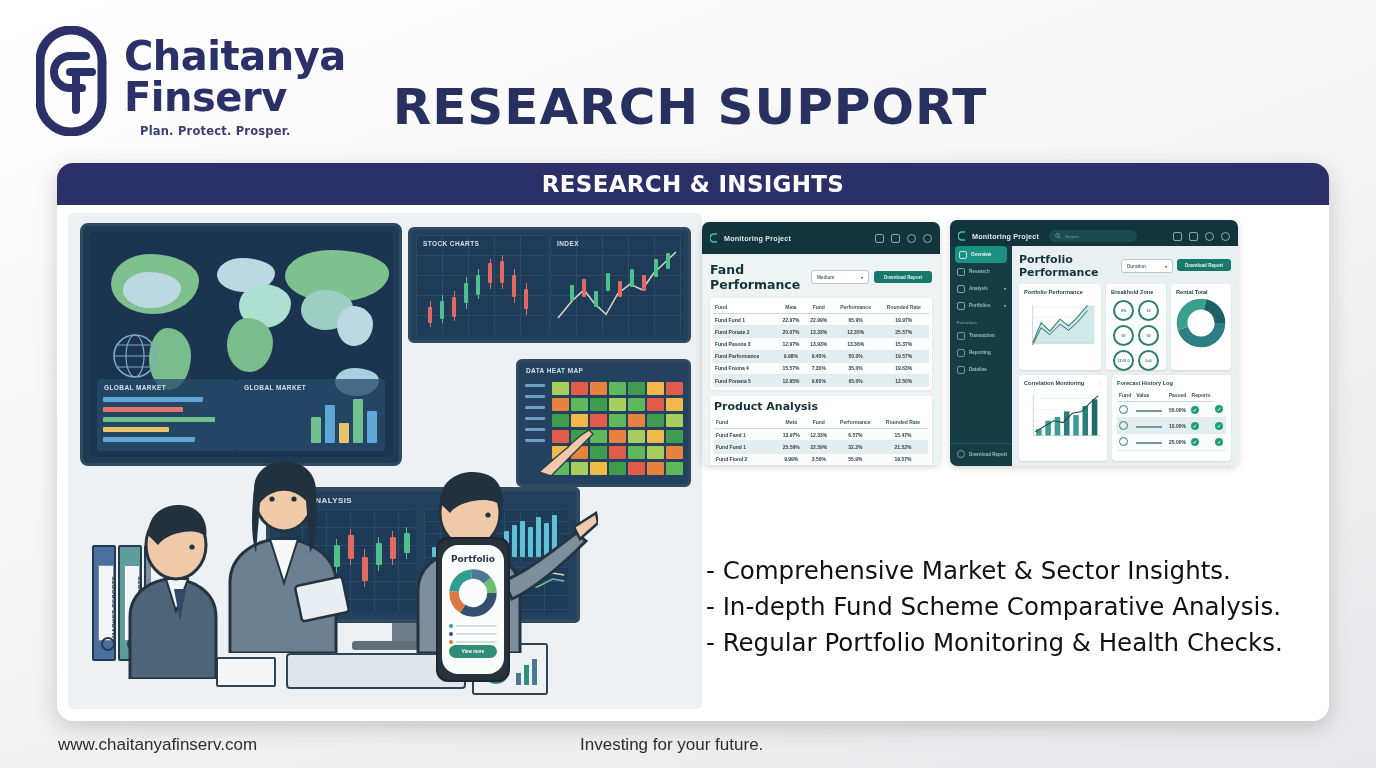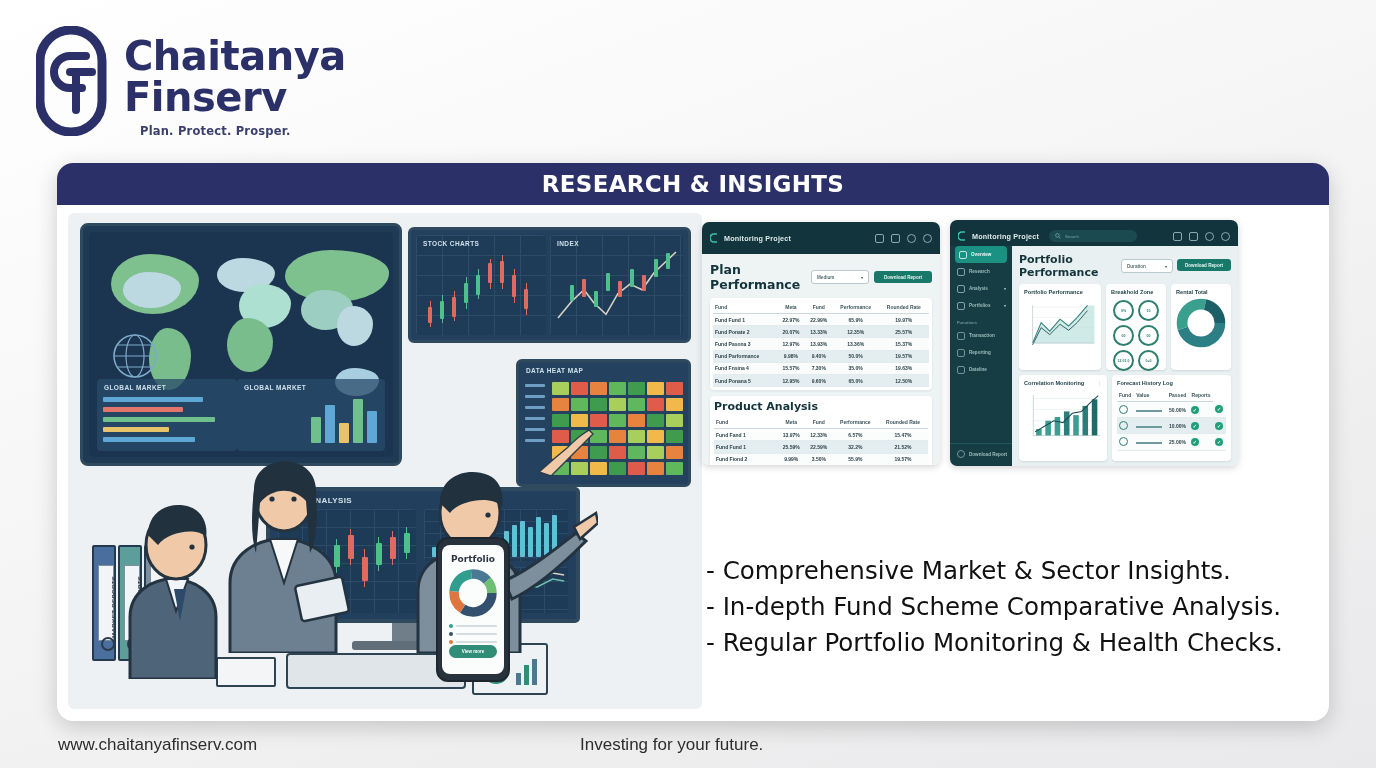--- a/index.html
+++ b/index.html
@@ -87,21 +87,21 @@
     display:block;white-space:nowrap;
     transform:rotate(-90deg);transform-origin:left top;
     position:absolute;left:11px;top:72px;
     font-size:6.2px;font-weight:bold;color:#2a3b4a;letter-spacing:.3px;
   }
   .binder-ring{position:absolute;left:7px;bottom:8px;width:10px;height:10px;border-radius:50%;border:2px solid #2a3b4a;}
 
   
   .phone{position:absolute;left:578px;top:545px;width:74px;height:145px;
     background:#27323c;border-radius:12px;border:2px solid #1e2730;box-sizing:border-box;}
-  .phone-scr{position:absolute;left:4px;top:6px;right:4px;bottom:6px;background:#fbfcfc;border-radius:8px;overflow:hidden;}
+  .phone-scr{position:absolute;left:4px;top:6px;right:4px;bottom:6px;background:#fbfcfc;border-radius:16px;overflow:hidden;}
   .phone-title{margin-top:9px;text-align:center;font-size:9px;font-weight:bold;color:#2b3540;font-family:"DejaVu Sans",sans-serif;}
   .phone-btn{position:absolute;left:7px;right:7px;bottom:16px;height:13px;background:#2f8d78;border-radius:7px;
     display:flex;align-items:center;justify-content:center;}
   .phone-btn span{font-size:4.5px;color:#fff;font-weight:bold;}
 
   
   .dash{position:absolute;background:#ffffff;border-radius:7px;box-shadow:0 2px 7px rgba(0,0,0,.17);overflow:hidden;}
   .dash1{left:702px;top:222px;width:238px;height:243px;}
   .dash2{left:950px;top:220px;width:288px;height:246px;}
   .dbar{height:32px;background:#12343c;display:flex;align-items:center;padding:0 8px;box-sizing:border-box;}
@@ -164,20 +164,21 @@
       <path d="M34 46 H56" fill="none" stroke="#2b3068" stroke-width="8" stroke-linecap="round"></path>
       <path d="M40 46 V84" fill="none" stroke="#2b3068" stroke-width="8" stroke-linecap="round"></path>
     </svg>
     <div class="logo-text">
       <div class="logo-line">Chaitanya</div>
       <div class="logo-line">Finserv</div>
       <div class="logo-tag">Plan. Protect. Prosper.</div>
     </div>
   </div>
 
+  <div class="main-title">RESEARCH SUPPORT</div>
 </div>
 
 <div class="card">
 
   <div class="banner">
     <span class="banner-text">RESEARCH &amp; INSIGHTS</span>
   </div>
 
   <div class="illus">
 
@@ -479,21 +480,21 @@
       <span class="dbar-title">Monitoring Project</span>
       <div class="dbar-icons">
         <div class="dic"></div>
         <div class="dic"></div>
         <div class="dic round"></div>
         <div class="dic round"></div>
       </div>
     </div>
     <div class="dbody">
       <div style="display:flex;align-items:center;margin-bottom:6px;">
-        <div class="d-h1">Plan Performance</div>
+        <div class="d-h1">Fand Performance</div>
         <div style="margin-left:auto;display:flex;gap:5px;align-items:center;">
           <div class="pill pill-sel" style="width:46px;">
             <span>Medium</span>
             <span style="margin-left:auto;font-size:4px;color:#5b6f74;">▾</span>
           </div>
           <div class="pill pill-btn" style="width:48px;">
             <span>Download Report</span>
           </div>
         </div>
       </div>

